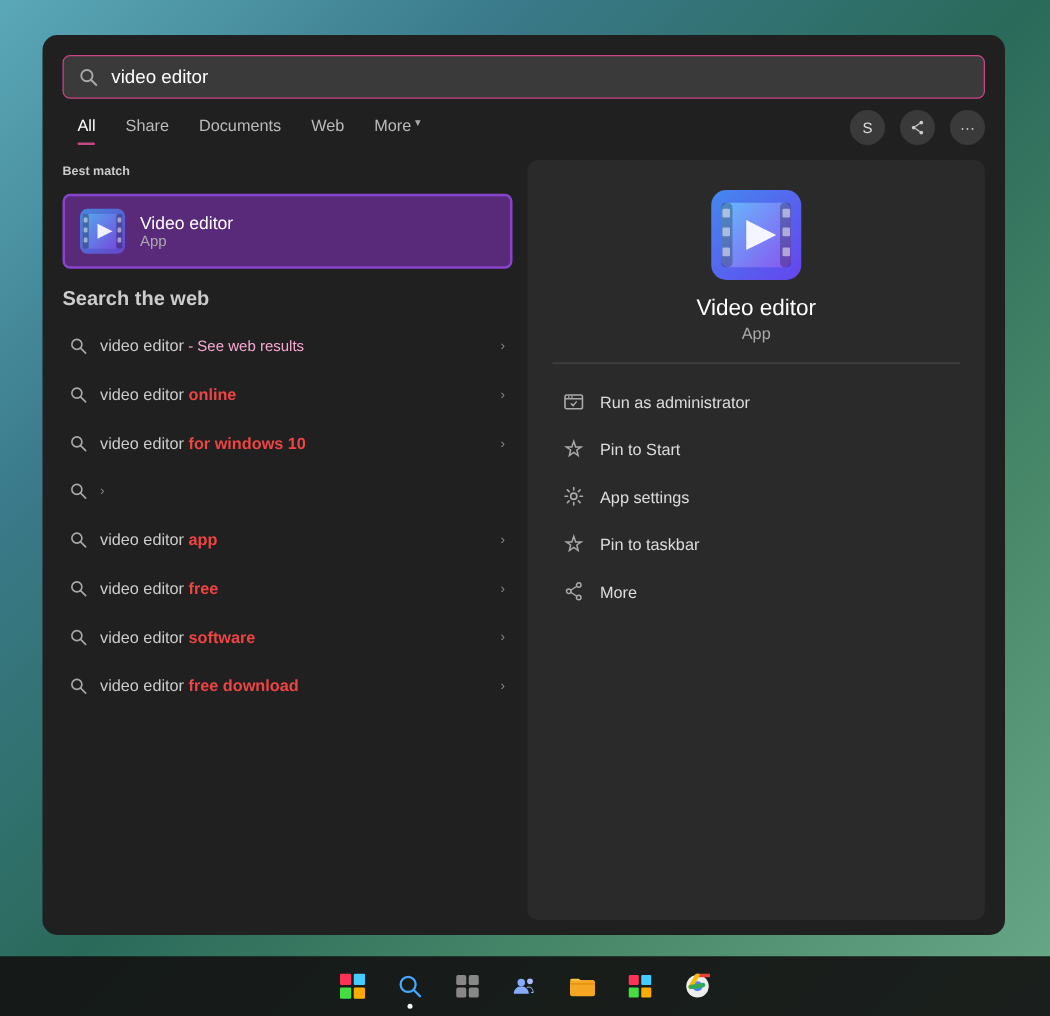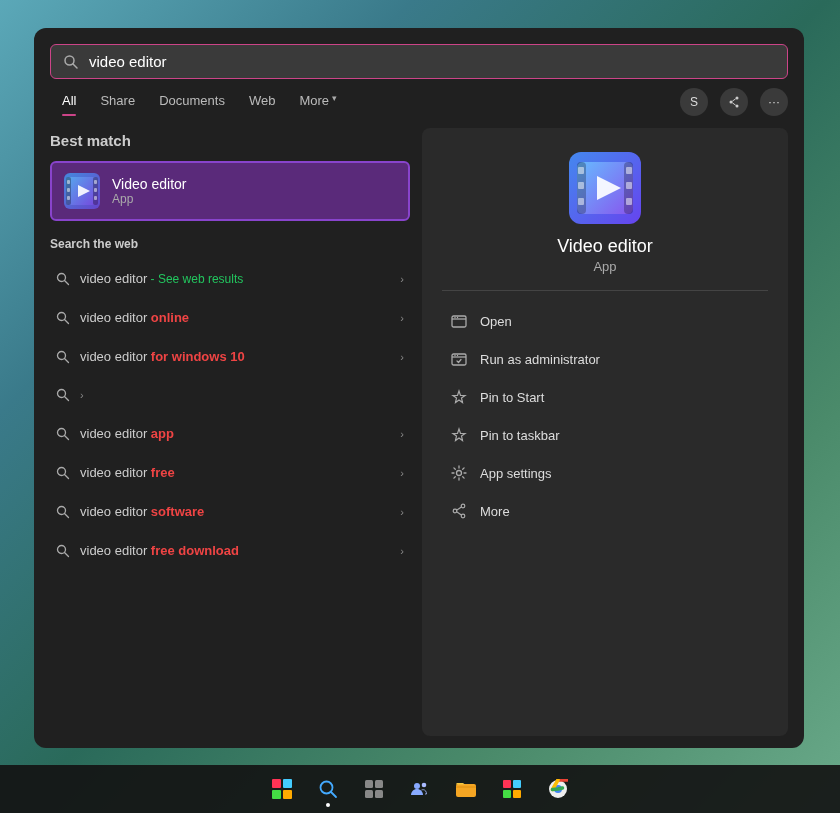--- a/index.html
+++ b/index.html
@@ -120,21 +120,21 @@
     .left-panel {
       width: 360px;
       flex-shrink: 0;
       display: flex;
       flex-direction: column;
       gap: 8px;
     }
 
     .section-label {
       color: #ccc;
-      font-size: 15px;
+      font-size: 10px;
       font-weight: 600;
       margin-bottom: 4px;
       margin-top: 4px;
     }
 
     
     .best-match-item {
       background: #5a2a7a;
       border: 2px solid #8844cc;
       border-radius: 6px;
@@ -161,21 +161,21 @@
       font-weight: 500;
     }
     .best-match-text .subtitle {
       color: #aaa;
       font-size: 12px;
     }
 
     
     .web-section-label {
       color: #ccc;
-      font-size: 12px;
+      font-size: 16px;
       font-weight: 600;
       margin-top: 8px;
       margin-bottom: 4px;
     }
 
     .search-web-item {
       display: flex;
       align-items: center;
       padding: 8px 6px;
       border-radius: 4px;
@@ -190,21 +190,21 @@
     .web-search-text {
       color: #ccc;
       font-size: 13px;
       flex: 1;
     }
     .web-search-text .bold {
       color: #ef4444;
       font-weight: 600;
     }
     .web-search-text .muted {
-      color: #22c55e;
+      color: #f9a8d4;
       font-size: 12px;
     }
     .arrow-icon {
       color: #888;
       font-size: 11px;
     }
 
     
     .right-panel {
       flex: 1;
@@ -503,31 +503,20 @@
         </svg>
       </div>
 
       <div class="app-title-right">Video editor</div>
       <div class="app-subtitle-right">App</div>
 
       <div class="divider"></div>
 
       <div class="action-list">
 
-        <div class="action-item">
-          <div class="action-item-icon">
-            <svg width="16" height="16" viewBox="0 0 16 16" fill="none">
-              <rect x="1" y="3" width="14" height="11" rx="1.5" stroke="#aaa" stroke-width="1.3" fill="none"></rect>
-              <path d="M1 6h14" stroke="#aaa" stroke-width="1.3"></path>
-              <circle cx="4" cy="4.5" r="0.7" fill="#aaa"></circle>
-              <circle cx="6.5" cy="4.5" r="0.7" fill="#aaa"></circle>
-            </svg>
-          </div>
-          <span class="action-item-label">Open</span>
-        </div>
 
         <div class="action-item">
           <div class="action-item-icon">
             <svg width="16" height="16" viewBox="0 0 16 16" fill="none">
               <rect x="1" y="3" width="14" height="11" rx="1.5" stroke="#aaa" stroke-width="1.3" fill="none"></rect>
               <path d="M1 6h14" stroke="#aaa" stroke-width="1.3"></path>
               <circle cx="4" cy="4.5" r="0.7" fill="#aaa"></circle>
               <circle cx="6.5" cy="4.5" r="0.7" fill="#aaa"></circle>
               <path d="M6 10l1.5 1.5L10 8.5" stroke="#aaa" stroke-width="1.2" stroke-linecap="round" stroke-linejoin="round"></path>
             </svg>
@@ -540,34 +529,34 @@
             <svg width="16" height="16" viewBox="0 0 16 16" fill="none">
               <path d="M8 2L9.5 6.5H14L10.5 9L11.5 13.5L8 11L4.5 13.5L5.5 9L2 6.5H6.5L8 2Z" stroke="#aaa" stroke-width="1.2" fill="none"></path>
             </svg>
           </div>
           <span class="action-item-label">Pin to Start</span>
         </div>
 
         <div class="action-item">
           <div class="action-item-icon">
             <svg width="16" height="16" viewBox="0 0 16 16" fill="none">
-              <path d="M8 2L9.5 6.5H14L10.5 9L11.5 13.5L8 11L4.5 13.5L5.5 9L2 6.5H6.5L8 2Z" stroke="#aaa" stroke-width="1.2" fill="none"></path>
-            </svg>
-          </div>
-          <span class="action-item-label">Pin to taskbar</span>
-        </div>
-
-        <div class="action-item">
-          <div class="action-item-icon">
-            <svg width="16" height="16" viewBox="0 0 16 16" fill="none">
               <circle cx="8" cy="8" r="2.5" stroke="#aaa" stroke-width="1.3"></circle>
               <path d="M8 1v2M8 13v2M1 8h2M13 8h2M2.9 2.9l1.4 1.4M11.7 11.7l1.4 1.4M2.9 13.1l1.4-1.4M11.7 4.3l1.4-1.4" stroke="#aaa" stroke-width="1.3" stroke-linecap="round"></path>
             </svg>
           </div>
           <span class="action-item-label">App settings</span>
+        </div>
+
+        <div class="action-item">
+          <div class="action-item-icon">
+            <svg width="16" height="16" viewBox="0 0 16 16" fill="none">
+              <path d="M8 2L9.5 6.5H14L10.5 9L11.5 13.5L8 11L4.5 13.5L5.5 9L2 6.5H6.5L8 2Z" stroke="#aaa" stroke-width="1.2" fill="none"></path>
+            </svg>
+          </div>
+          <span class="action-item-label">Pin to taskbar</span>
         </div>
 
 
         <div class="action-item">
           <div class="action-item-icon">
             <svg width="16" height="16" viewBox="0 0 16 16" fill="none">
               <circle cx="12" cy="3" r="1.8" stroke="#aaa" stroke-width="1.2" fill="none"></circle>
               <circle cx="12" cy="13" r="1.8" stroke="#aaa" stroke-width="1.2" fill="none"></circle>
               <circle cx="4" cy="8" r="1.8" stroke="#aaa" stroke-width="1.2" fill="none"></circle>
               <line x1="5.6" y1="7.2" x2="10.4" y2="4" stroke="#aaa" stroke-width="1.2"></line>

